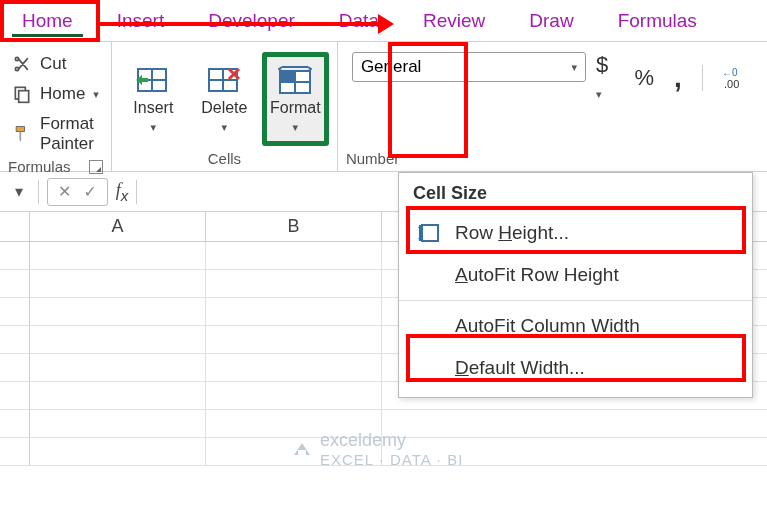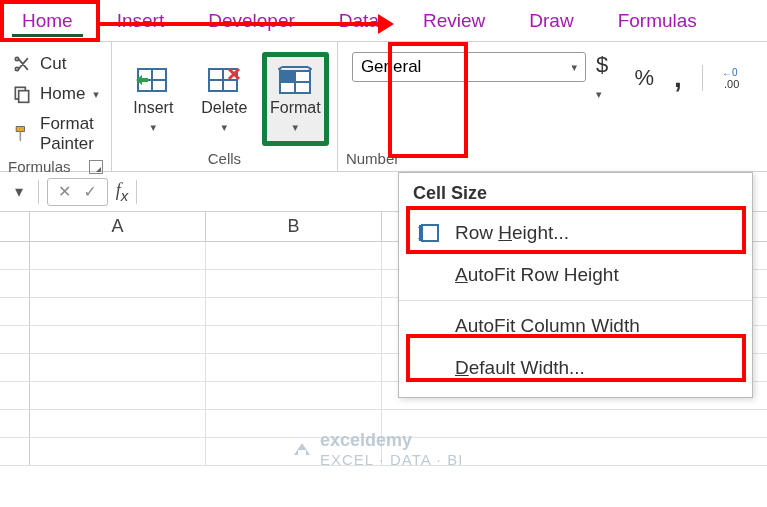--- a/index.html
+++ b/index.html
@@ -269,21 +269,21 @@
     <span><span class="underline">D</span>efault Width...</span>
   </div>
 </div>
 
 <div class="watermark">
   <svg width="24" height="24">
       <path d="M4 18 L12 6 L20 18 Z" fill="#b8c5d0"></path>
       <rect x="8" y="13" width="8" height="5" fill="#fff"></rect>
     </svg>
   <div>
-    <span style="font-weight:700">exceldemy</span>
+    <span style="font-weight:400">exceldemy</span>
     <span class="wm-sub">EXCEL · DATA · BI</span>
   </div>
 </div>
 
 <div class="hl-red" style="top:0;left:0;width:100px;height:42px"></div>
 <div class="arrow-line"></div>
 <div class="arrow-head"></div>
 <div class="hl-red" style="top:42px;left:388px;width:80px;height:116px"></div>
 <div class="hl-red" style="top:206px;left:406px;width:340px;height:48px"></div>
 <div class="hl-red" style="top:334px;left:406px;width:340px;height:48px"></div>

